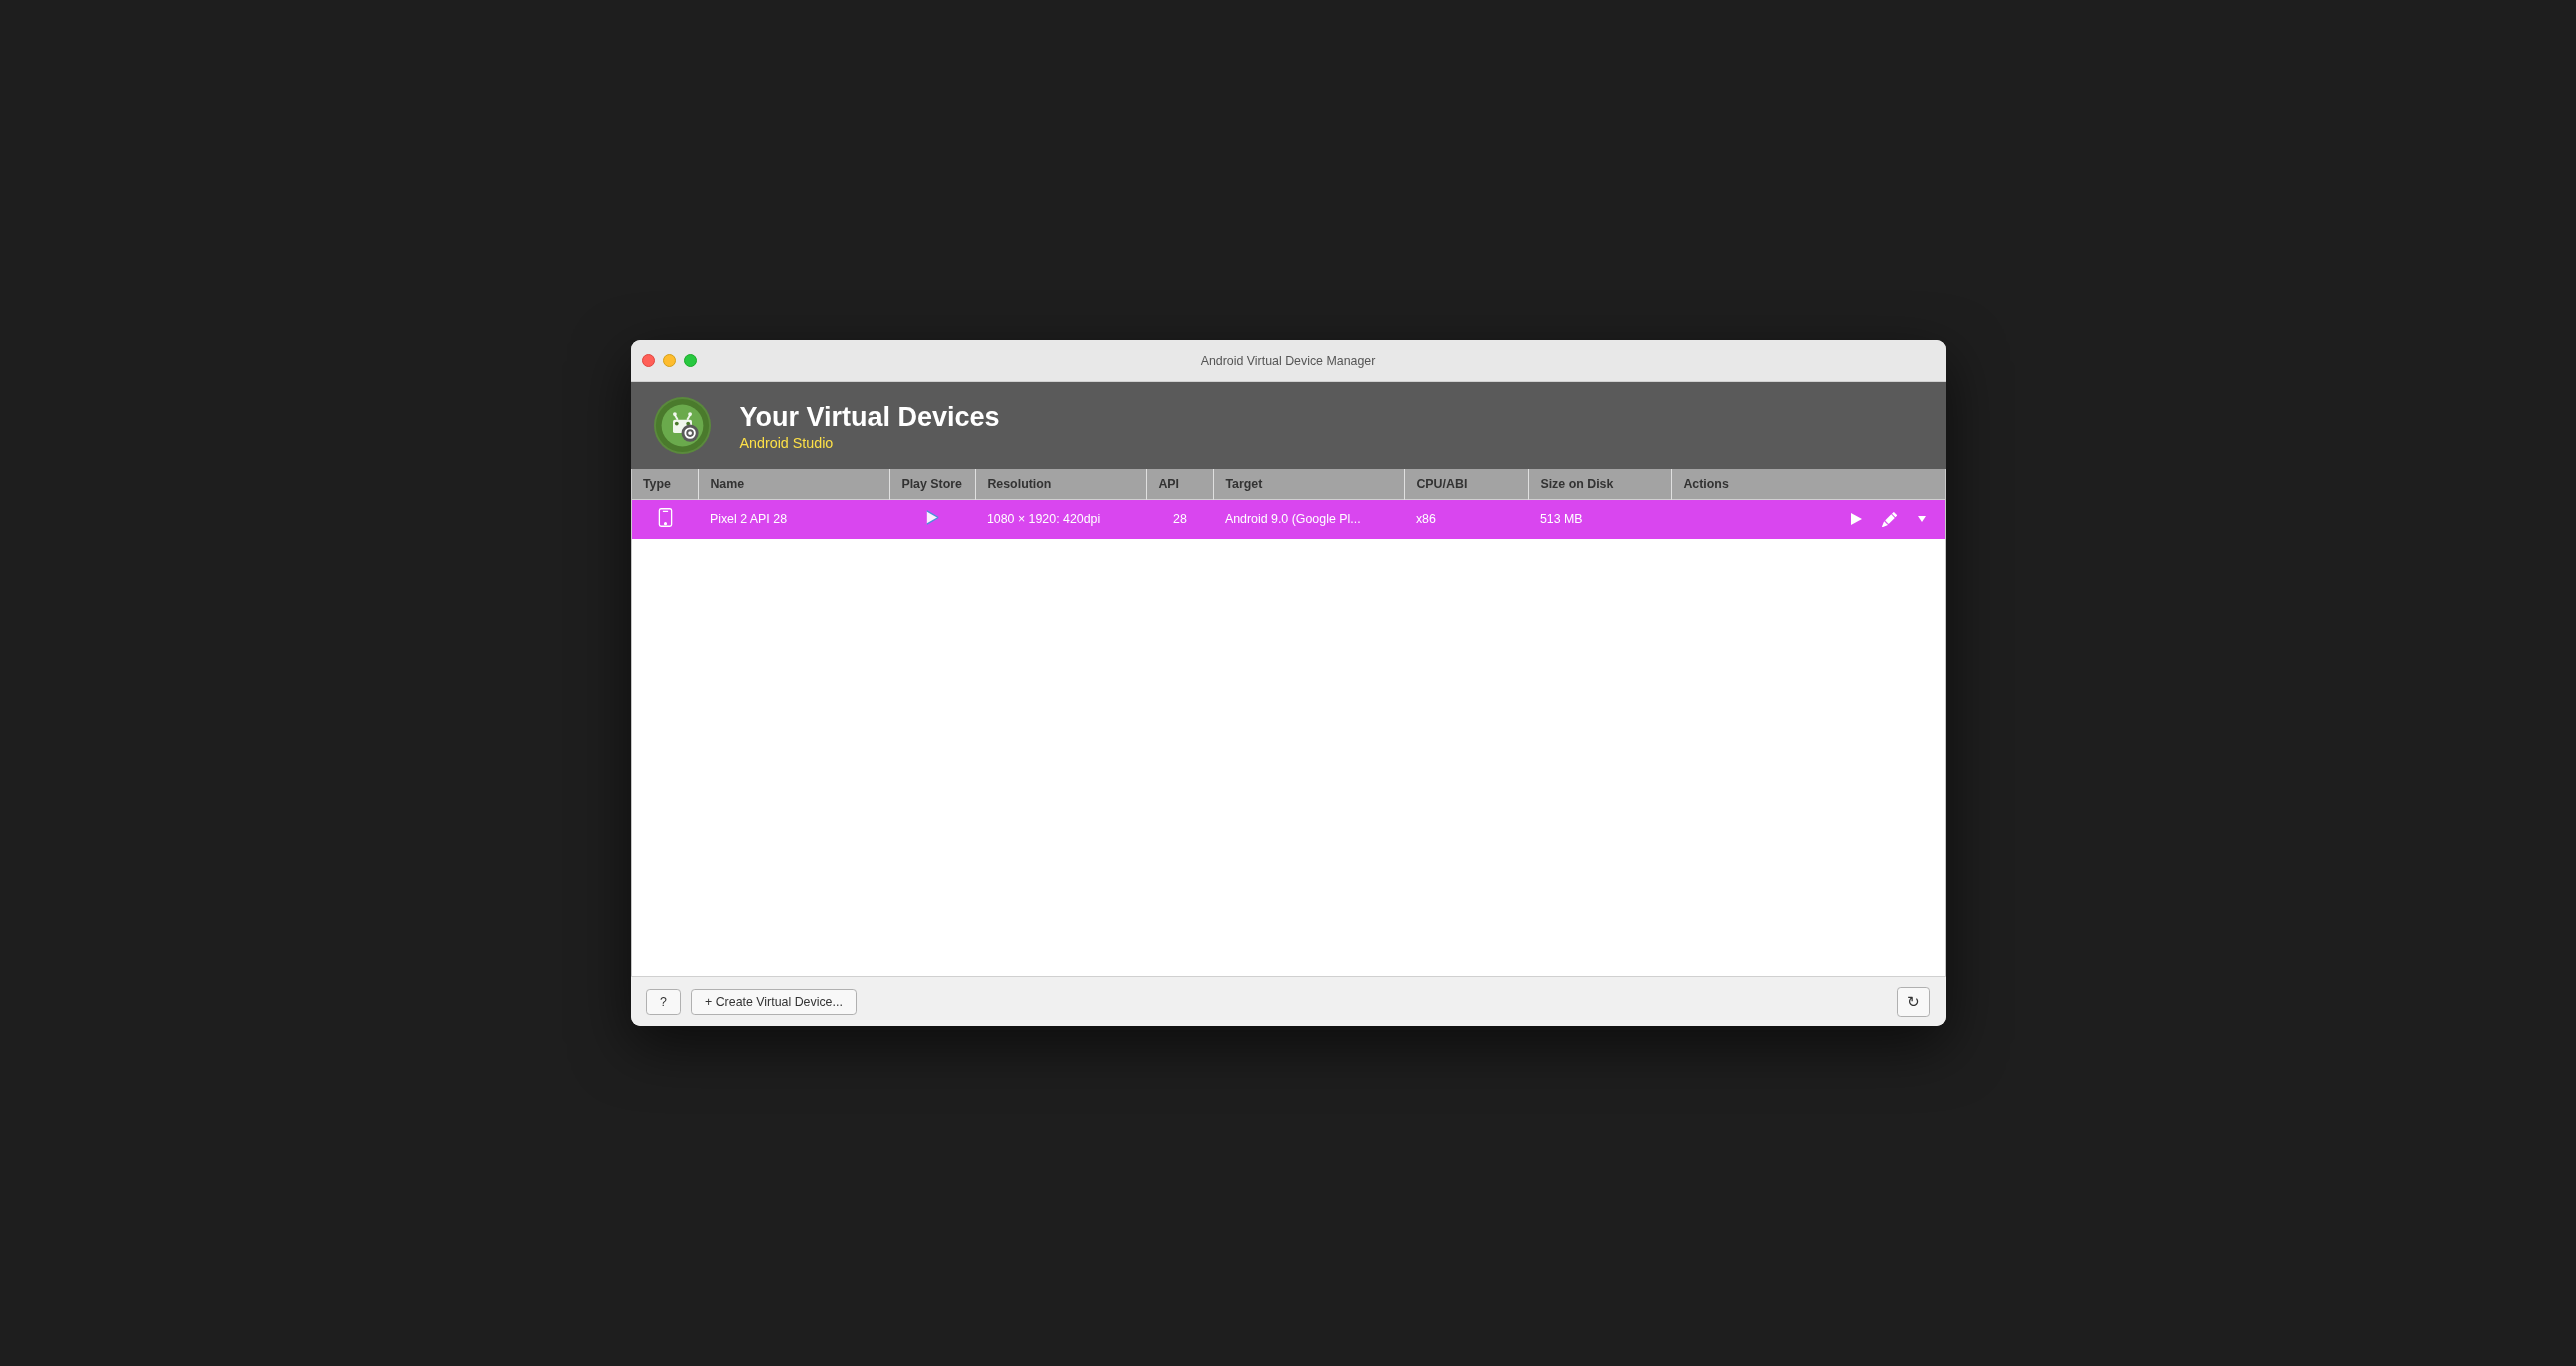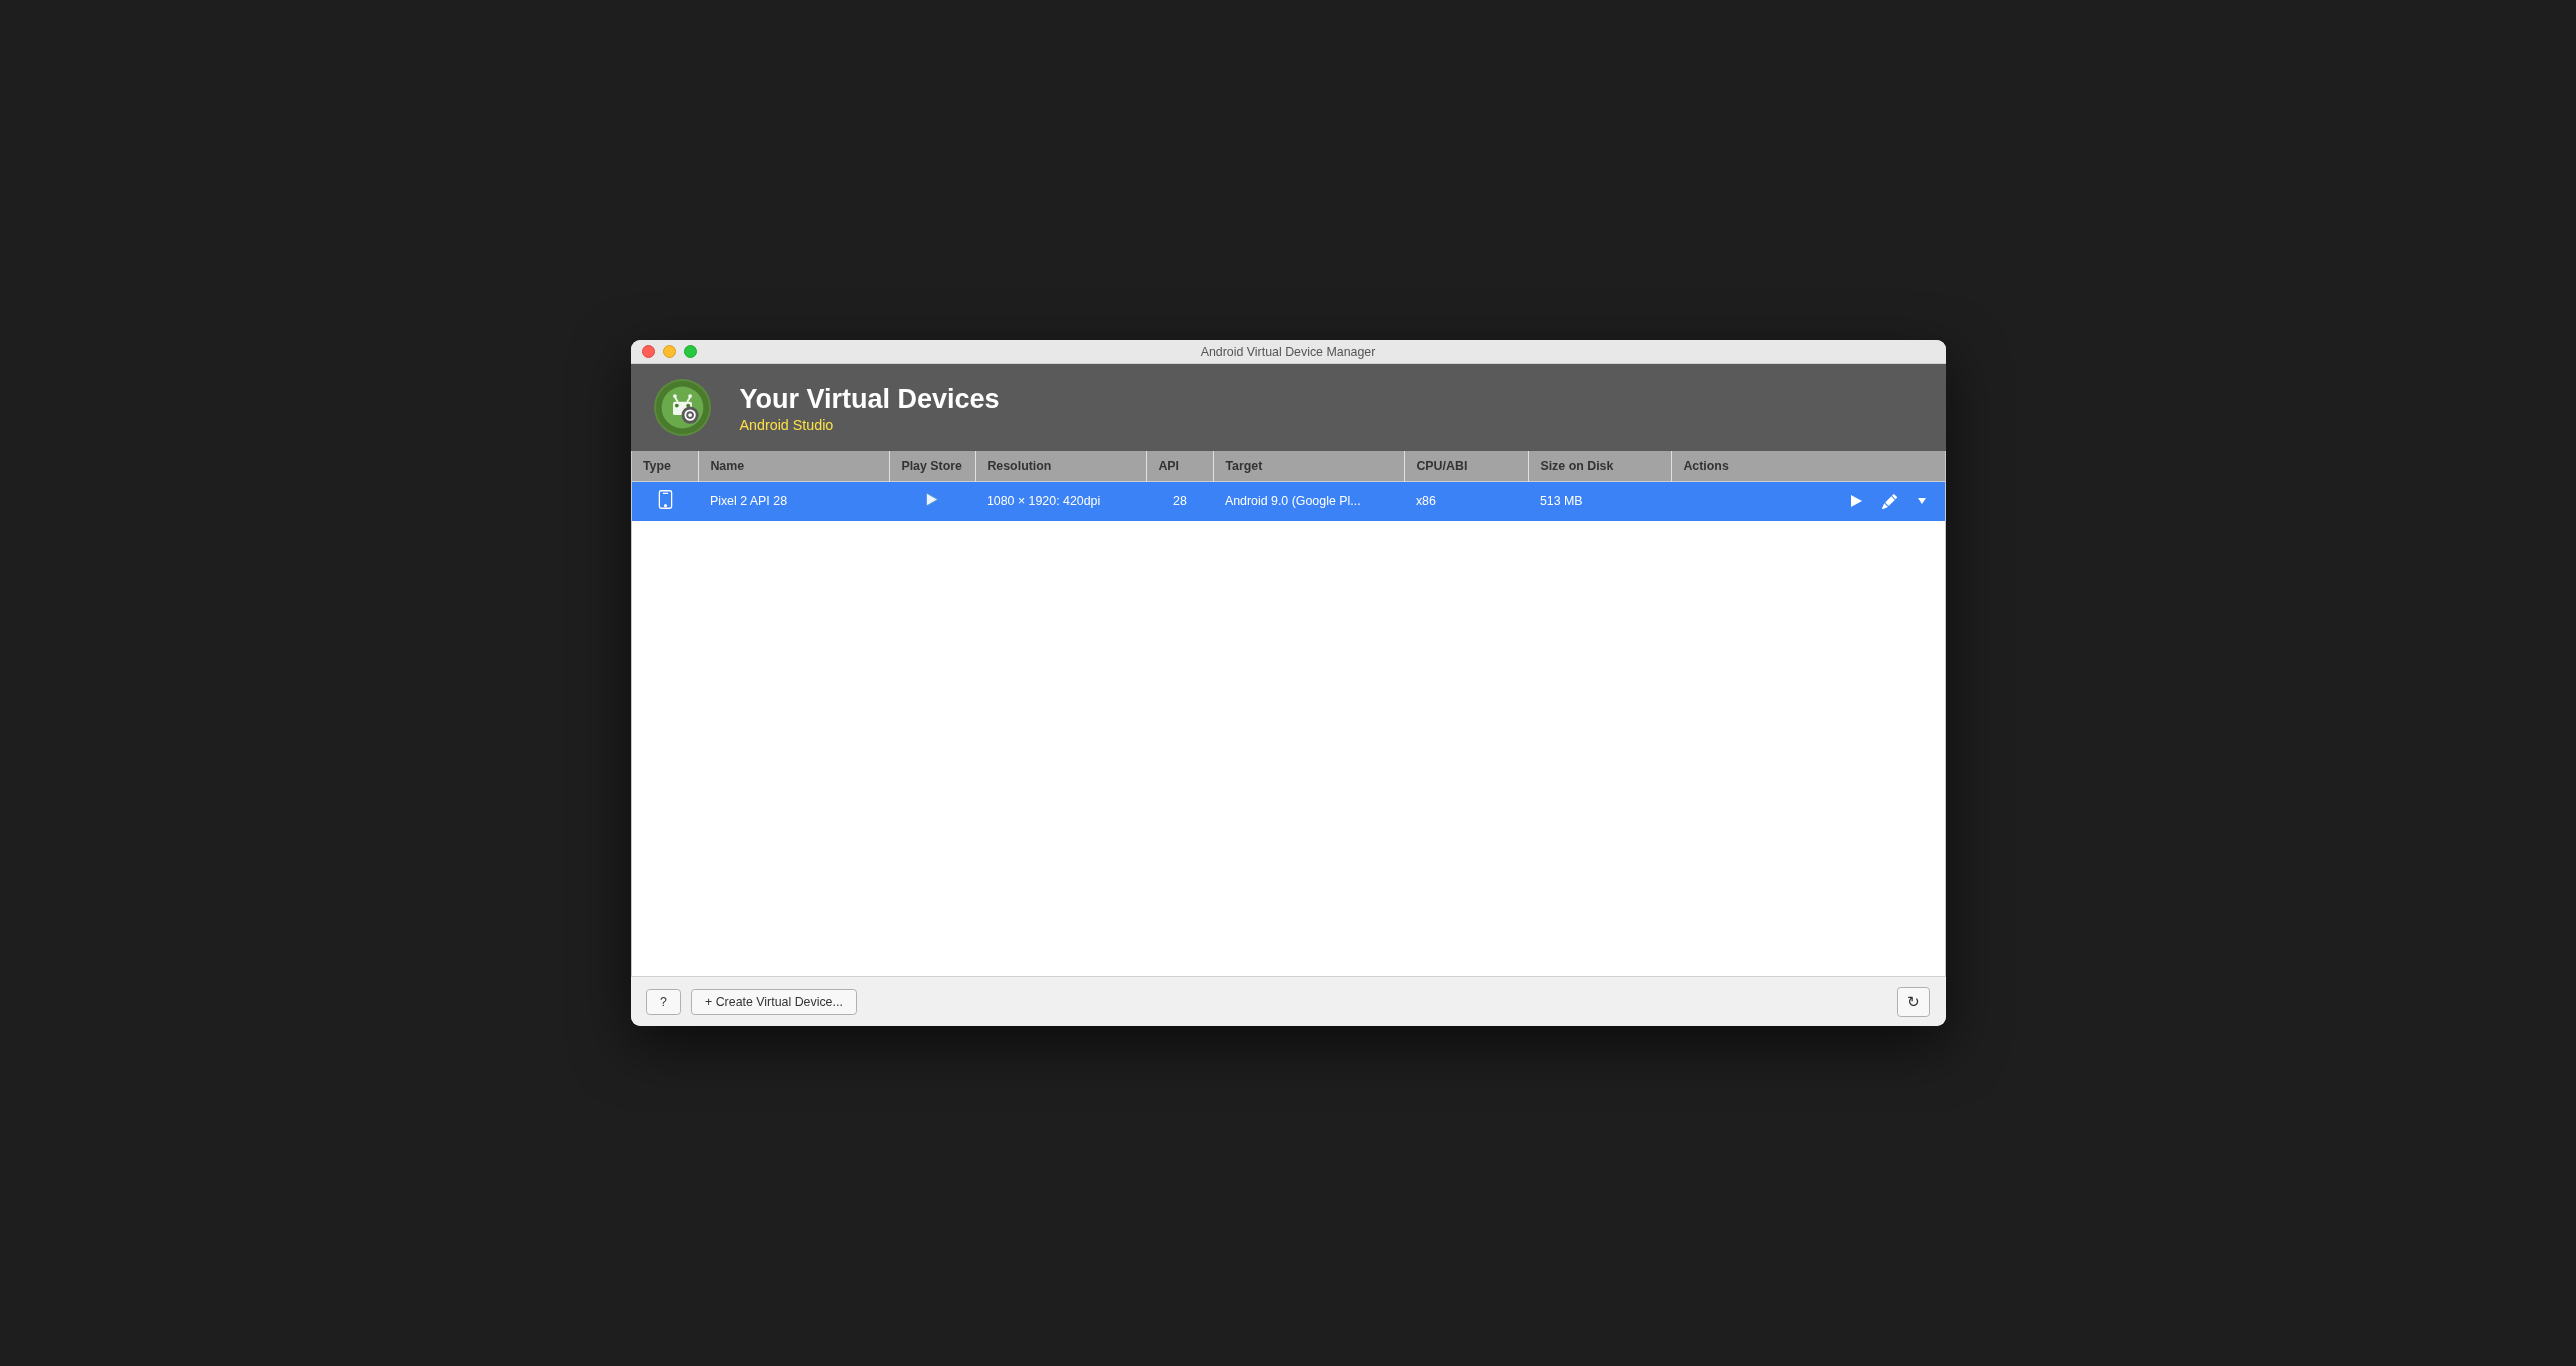--- a/index.html
+++ b/index.html
@@ -24,21 +24,21 @@
       border-radius: 9.5px;
       overflow: hidden;
       box-shadow: 0 19px 57px rgba(0,0,0,0.6);
       display: flex;
       flex-direction: column;
     }
 
     
     .title-bar {
       background: #e8e8e8;
-      height: 24px;
+      height: 42px;
       display: flex;
       align-items: center;
       justify-content: center;
       position: relative;
       border-bottom: 1px solid #d0d0d0;
     }
 
     .traffic-lights {
       position: absolute;
       left: 11.4px;
@@ -127,21 +127,21 @@
       color: #333;
       font-size: 12.4px;
       border-right: 1px solid #e0e0e0;
     }
 
     .device-table thead th:last-child {
       border-right: none;
     }
 
     .device-table tbody tr.selected {
-      background: #3b82f6;
+      background: #d946ef;
     }
 
     .device-table tbody td {
       padding: 7.6px 11.4px;
       color: #ffffff;
       vertical-align: middle;
     }
 
     .col-type { width: 67px; text-align: center; }
     .col-name { width: 191px; }

